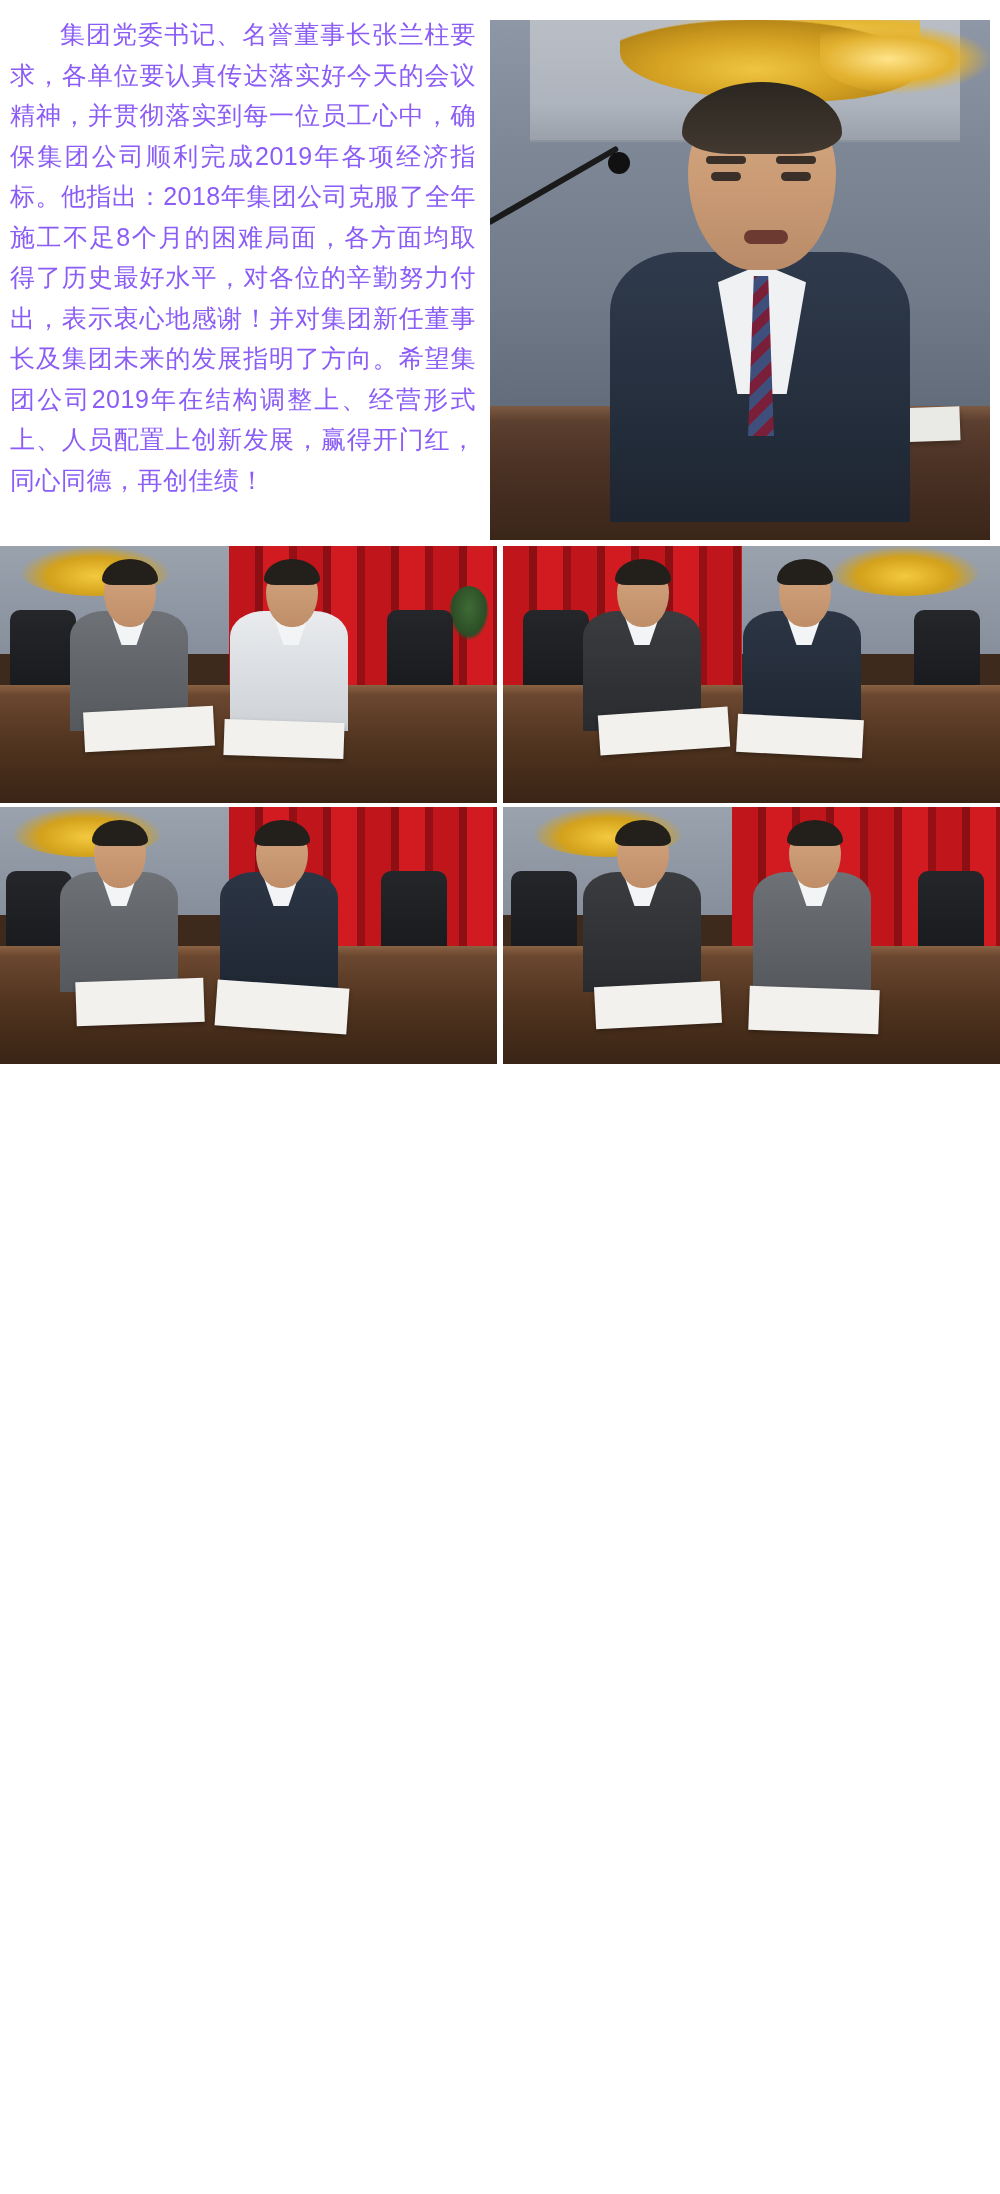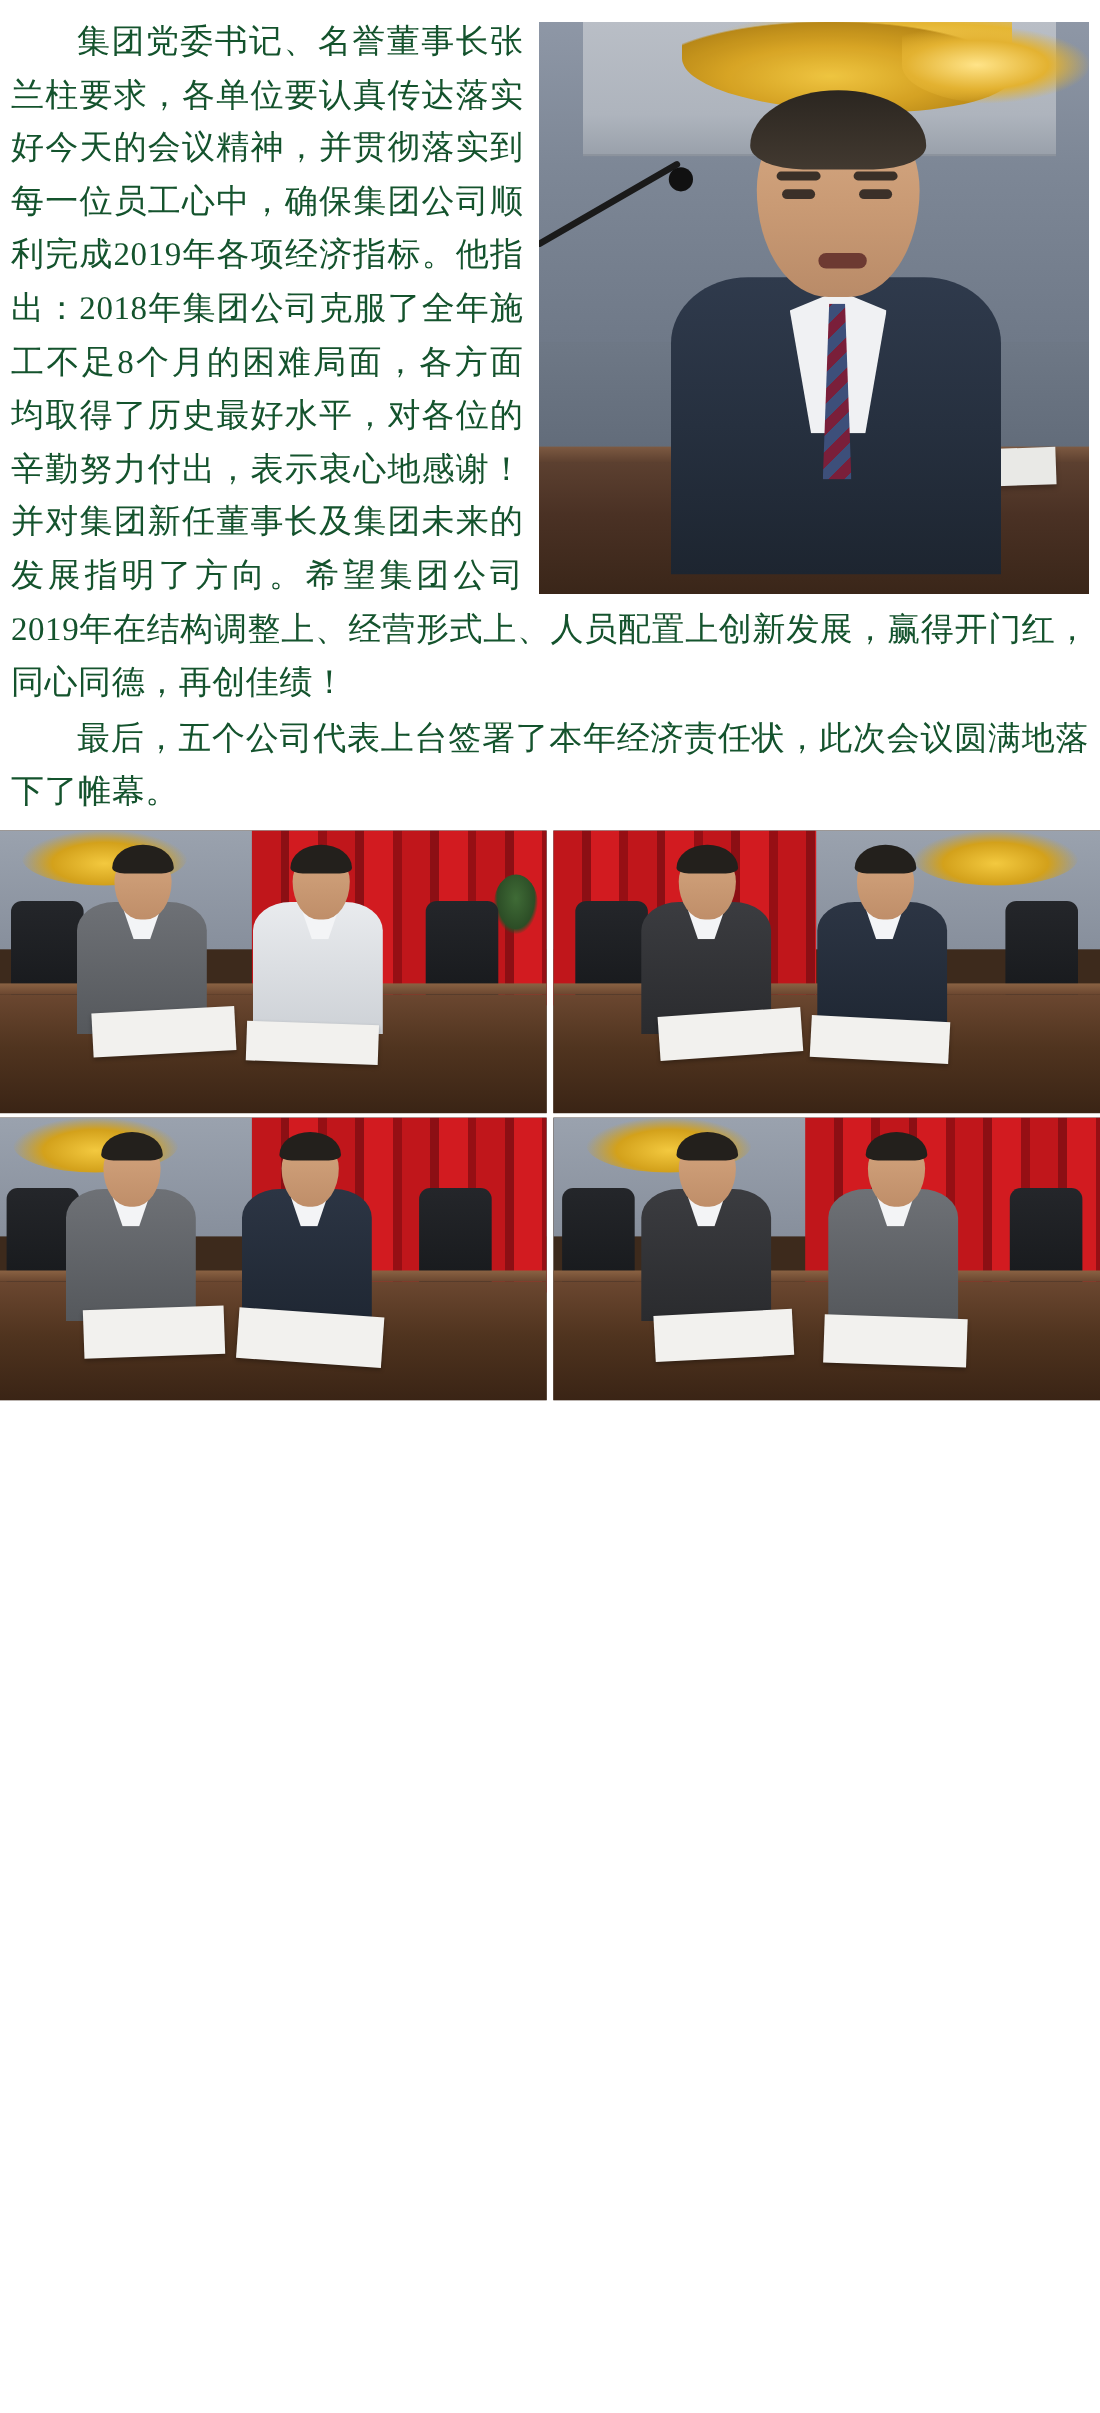--- a/index.html
+++ b/index.html
@@ -17,27 +17,27 @@
   .page {
     position: relative;
     width: 1000px;
     height: 2194px;
     background: #ffffff;
   }
 
   
   .article {
     padding: 14px 10px 0 10px;
-    font-size: 30px;
+    font-size: 25px;
     line-height: 1.62;
     letter-spacing: 0.5px;
     text-align: justify;
     text-justify: inter-ideograph;
-    color: #14532d;
-    font-family: Liberation Serif, serif;
+    color: #8b5cf6;
+    font-family: Liberation Sans, sans-serif;
   }
   .para {
     margin: 0 0 2px 0;
     text-indent: 0;
   }
   .para.indent {
     text-indent: 2em;
   }
 
   
@@ -269,21 +269,20 @@
         <div class="hero-brow-r"></div>
         <div class="hero-eye-l"></div>
         <div class="hero-eye-r"></div>
         <div class="hero-mouth"></div>
       </div>
       <div class="hero-mic"></div>
       <div class="hero-mic-head"></div>
     </figure>
 
     <p class="para indent">集团党委书记、名誉董事长张兰柱要求，各单位要认真传达落实好今天的会议精神，并贯彻落实到每一位员工心中，确保集团公司顺利完成2019年各项经济指标。他指出：2018年集团公司克服了全年施工不足8个月的困难局面，各方面均取得了历史最好水平，对各位的辛勤努力付出，表示衷心地感谢！并对集团新任董事长及集团未来的发展指明了方向。希望集团公司2019年在结构调整上、经营形式上、人员配置上创新发展，赢得开门红，同心同德，再创佳绩！</p>
-    <p class="para indent">最后，五个公司代表上台签署了本年经济责任状，此次会议圆满地落下了帷幕。</p>
 
   </div>
 
   <div class="photo-grid">
 
     <div class="photo">
       <div class="ph-wall"></div>
       <div class="ph-flags right-only"></div>
       <div class="ph-gold" style="left:20px;top:0;"></div>
       <div class="ph-plant" style="right:8px;top:40px;"></div>

